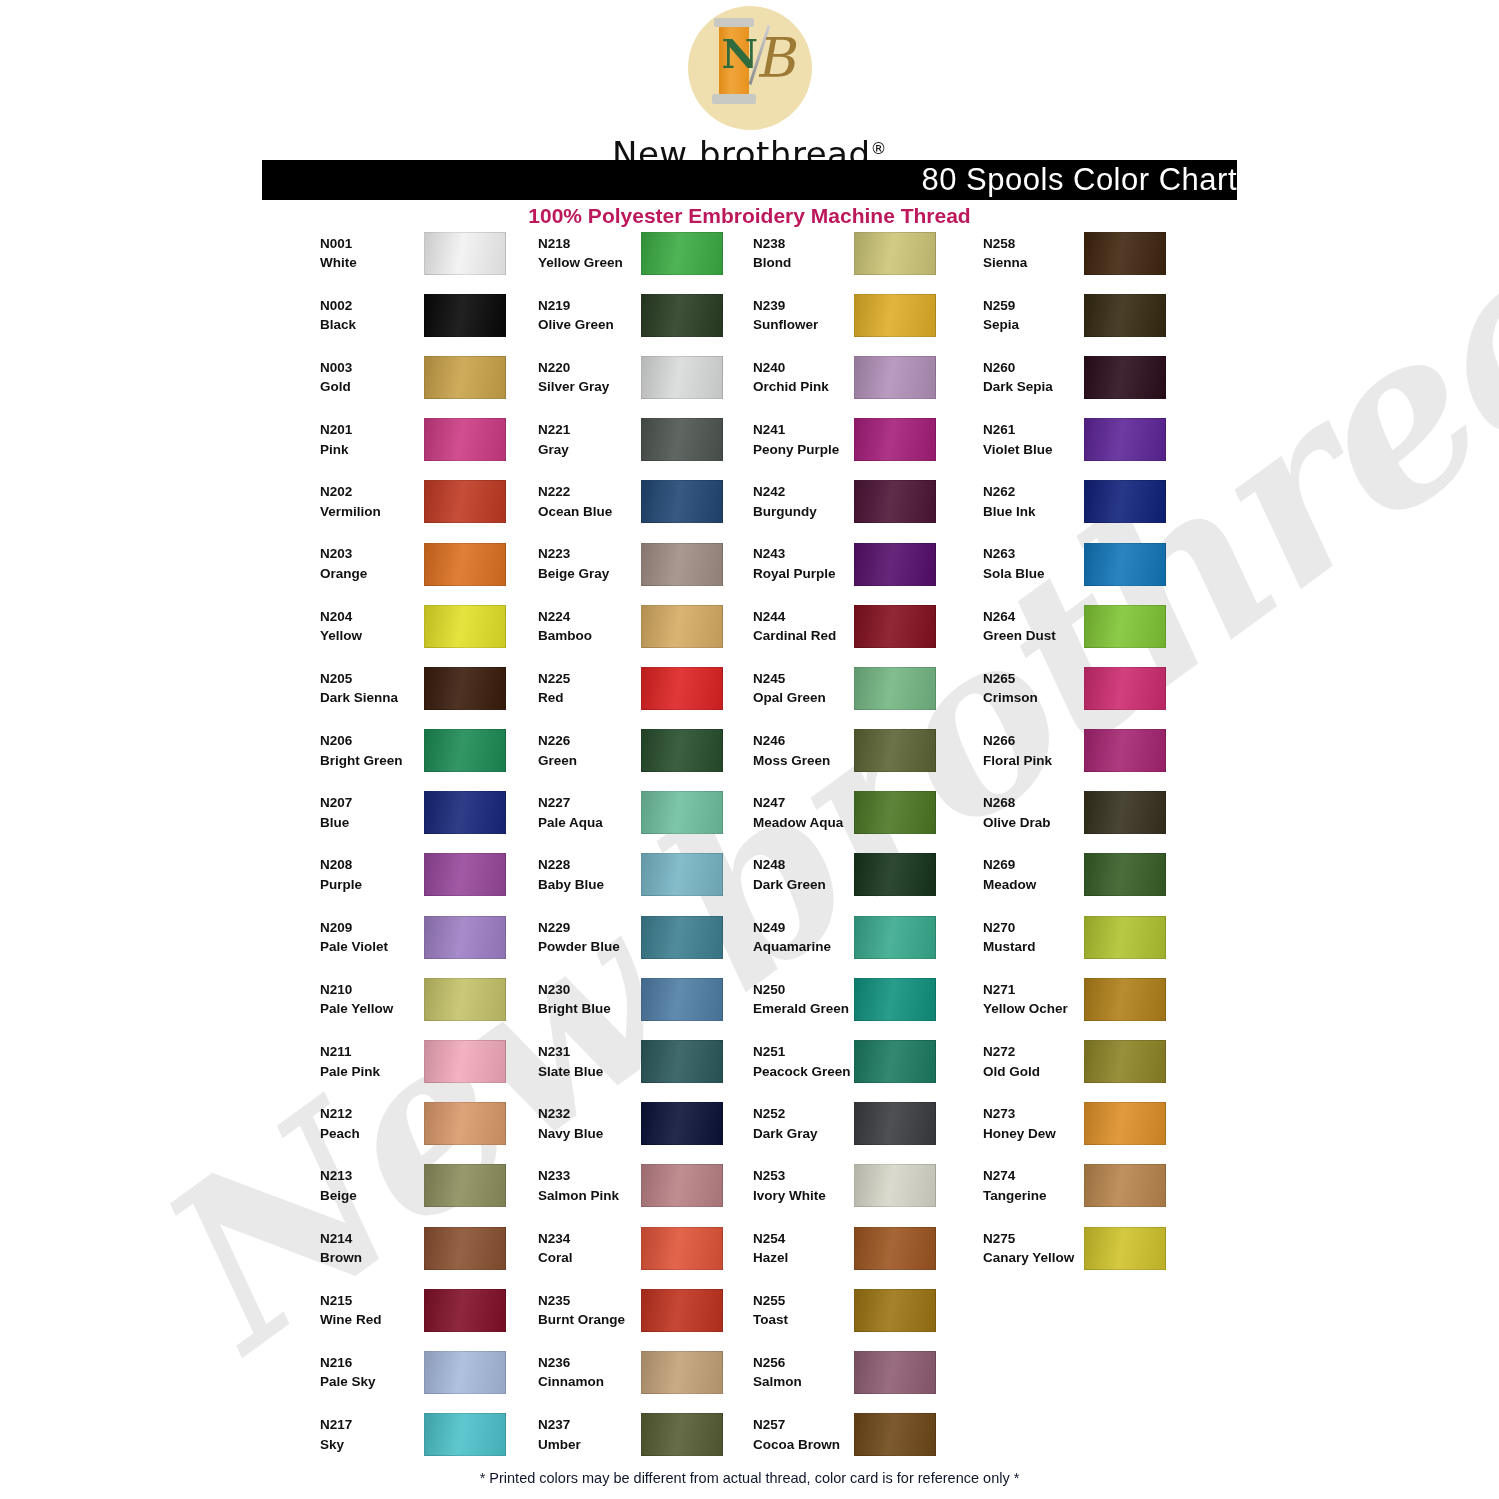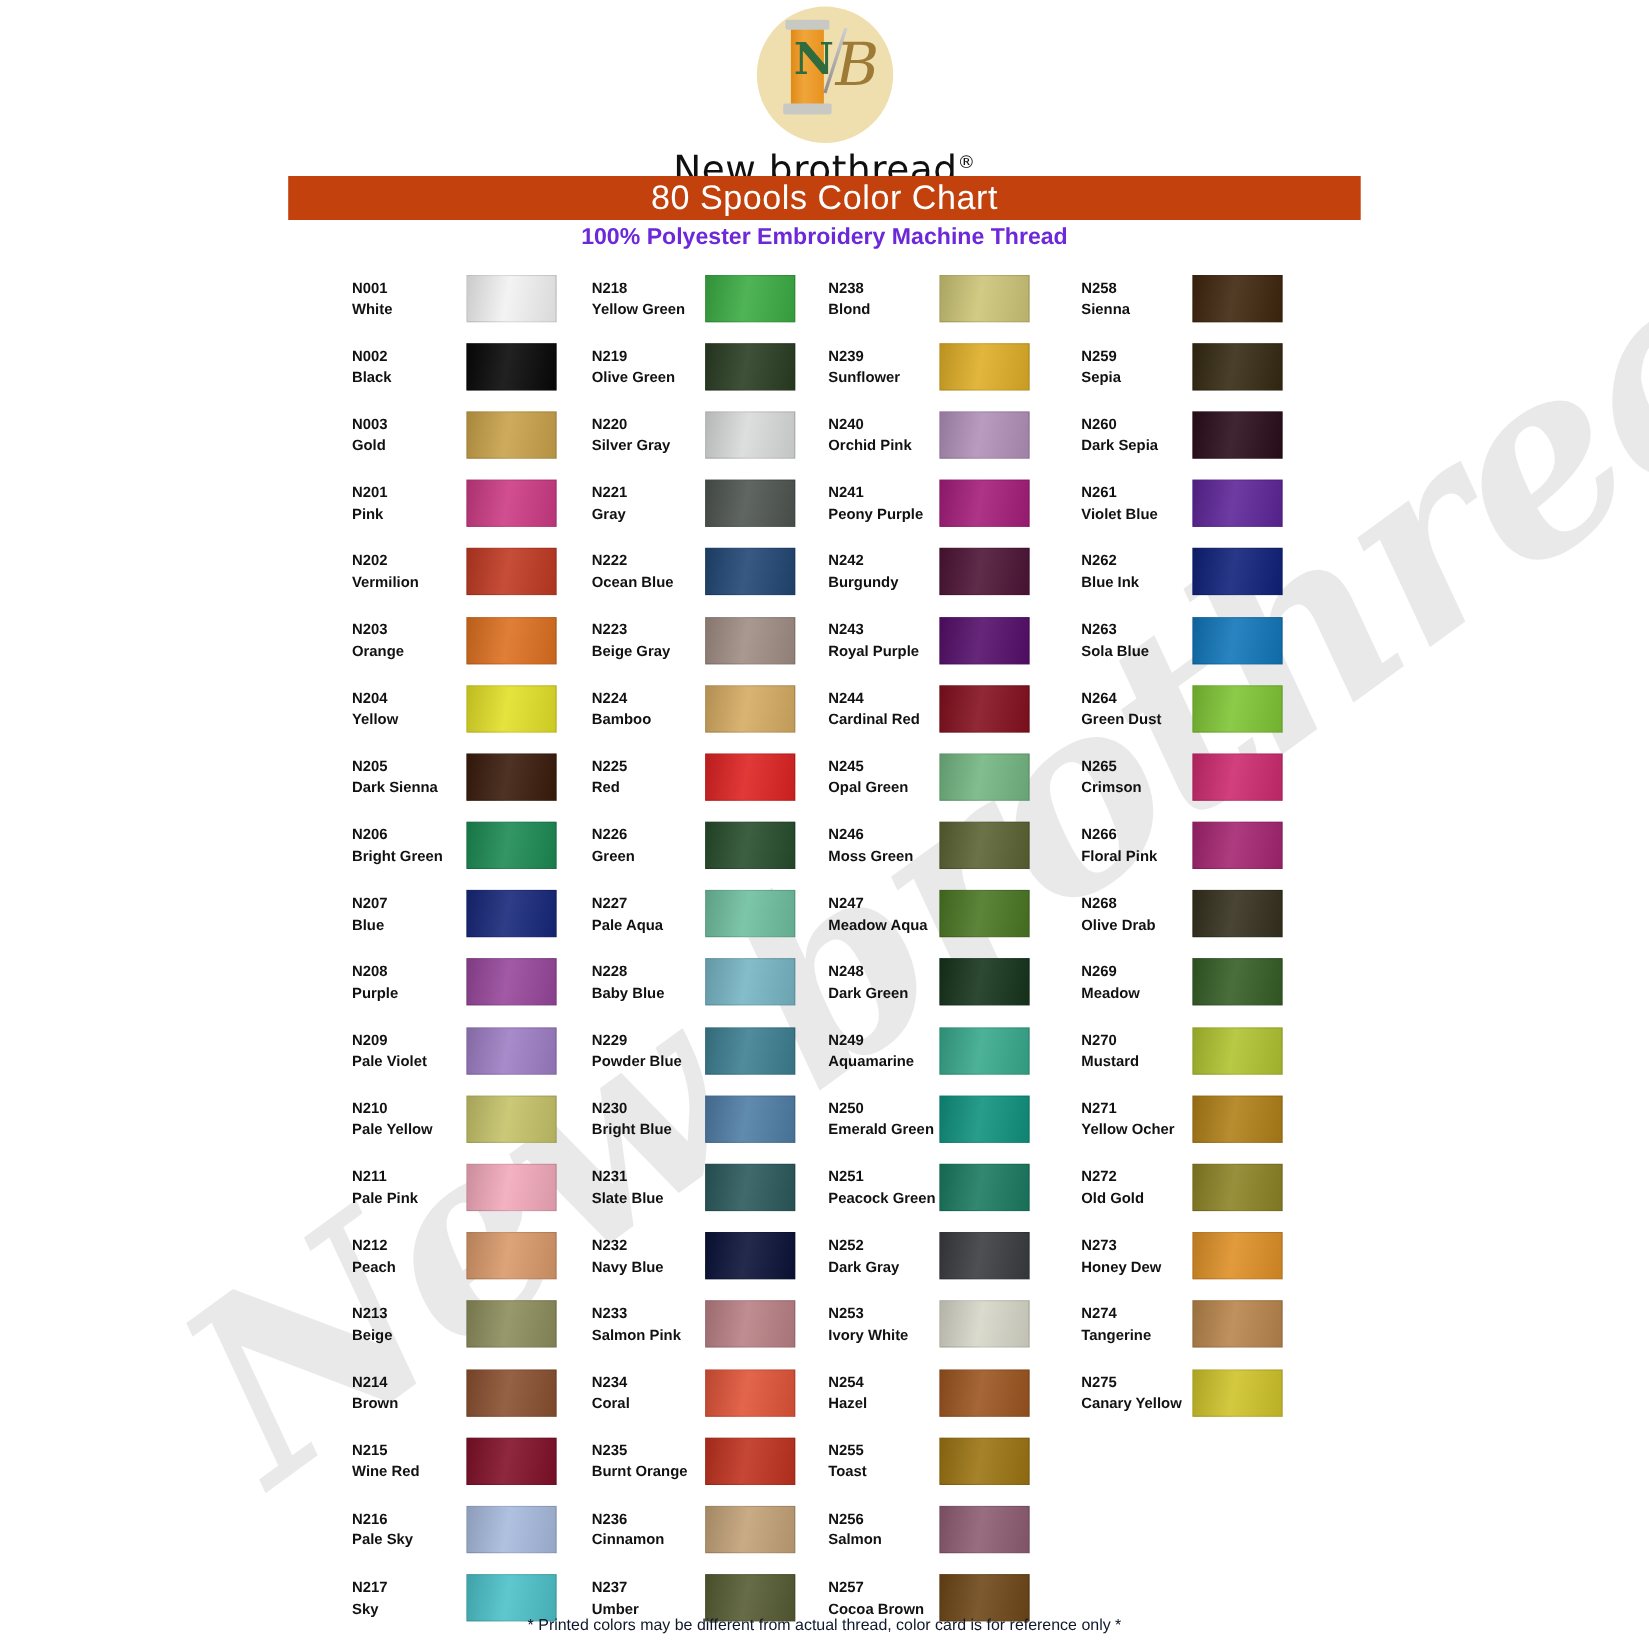--- a/index.html
+++ b/index.html
@@ -79,38 +79,38 @@
   }
   .brand sup{font-size:16px;vertical-align:super;}
   .tagline{
     font-family:"Liberation Sans", sans-serif;
     font-size:13.5px;letter-spacing:1.6px;color:#222;margin-top:2px;
   }
 
   
   .banner{
     position:absolute;left:262px;top:160px;width:975px;height:40px;
-    background:#c2410c;
+    background:#000000;
     z-index:20;
-    display:flex;align-items:center;justify-content:center;
+    display:flex;align-items:center;justify-content:flex-end;
   }
   .banner-title{
     font-family:"Liberation Sans", sans-serif;
     font-size:31px;font-weight:400;color:#ffffff;
     letter-spacing:0.5px;
   }
   .subtitle{
     position:absolute;left:0;top:204px;width:1499px;text-align:center;
     font-family:"Liberation Sans", sans-serif;
-    font-size:21px;font-weight:700;color:#6d28d9;z-index:20;
+    font-size:21px;font-weight:700;color:#be185d;z-index:20;
   }
 
   
   .grid{
-    position:absolute;left:0;top:240px;width:1363px;height:1230px;
+    position:absolute;left:0;top:222px;width:1363px;height:1230px;
     z-index:10;
   }
   .col{position:absolute;top:0;width:250px;}
   .col0{left:320px;}
   .col1{left:538px;}
   .col2{left:753px;}
   .col3{left:983px;}
 
   .row{
     position:relative;

